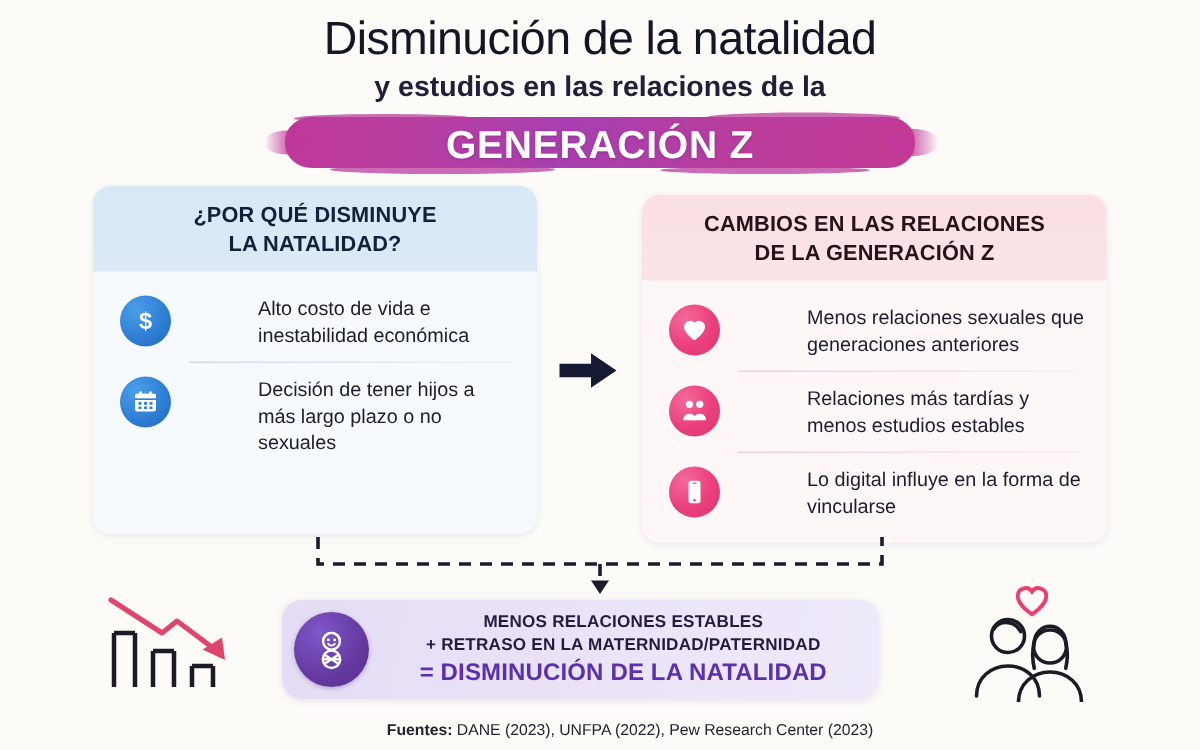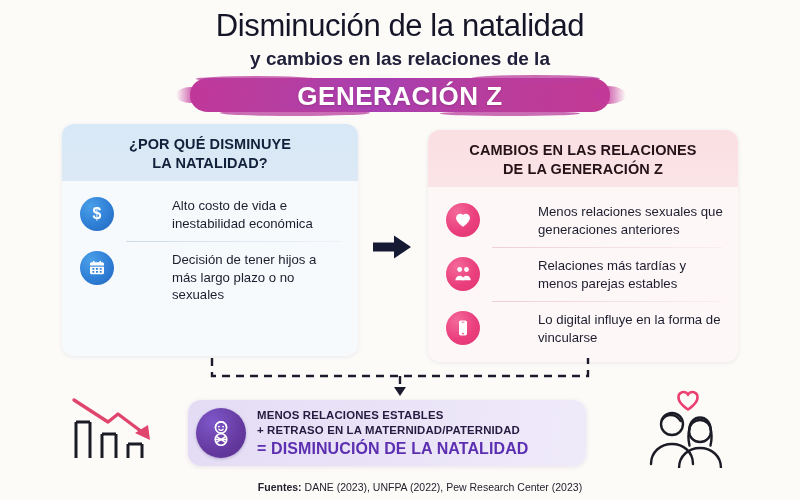--- a/index.html
+++ b/index.html
@@ -108,21 +108,21 @@
     background:linear-gradient(100deg,#e3dcf4 0%,#e9e2f7 40%,#efeafa 100%);
     box-shadow:0 1px 5px rgba(90,70,150,.14);
     display:flex; align-items:center; padding:0 12px 0 8px; gap:11px;
   }
   .summary-badge {
     flex:0 0 auto; width:50px; height:50px; border-radius:50%;
     background:radial-gradient(circle at 34% 28%,#7e57c9 0%,#65399f 60%,#58308f 100%);
     display:flex; align-items:center; justify-content:center;
     box-shadow:0 1px 3px rgba(70,40,120,.3);
   }
-  .summary-text { flex:1; text-align:left; }
+  .summary-text { flex:1; text-align:center; }
   .summary-line {
     font-size:11.4px; font-weight:bold; color:#251a3f; line-height:1.34;
     letter-spacing:0.15px;
   }
   .summary-result {
     font-size:16px; font-weight:bold; color:#5b2fb0;
     letter-spacing:0.1px; margin-top:2px;
   }
 
   
@@ -135,21 +135,21 @@
     font-size:10.5px; color:#23232f;
   }
   .sources b { font-weight:bold;margin-left:40px; }
 </style>
 </head>
 <body>
 
 <div id="infographic">
 
   <div class="title-main">Disminución de la natalidad</div>
-  <div class="title-sub">y cambios en las relaciones de la</div>
+  <div class="title-sub">y estudios en las relaciones de la</div>
 
   <div class="brush-wrap">
     <div class="brush-bg"></div>
     <div class="brush-streak" style="left:6px;  top:2px;  width:120px; height:6px;"></div>
     <div class="brush-streak" style="left:280px;top:1px;  width:130px; height:7px;"></div>
     <div class="brush-streak" style="left:30px; top:36px; width:150px; height:6px;"></div>
     <div class="brush-streak" style="left:250px;top:37px; width:140px; height:5px;"></div>
     <div class="brush-label">GENERACIÓN Z</div>
   </div>
 
@@ -218,21 +218,21 @@
 
       <div class="row">
         <div class="badge badge-pink">
           <svg width="20" height="20" viewBox="0 0 24 24" aria-hidden="true">
             <circle cx="8" cy="6.6" r="2.9" fill="#fff"></circle>
             <path d="M2.9 19.4c0-3.1 2.3-5.3 5.1-5.3s5.1 2.2 5.1 5.3z" fill="#fff"></path>
             <circle cx="16.2" cy="6.6" r="2.9" fill="#fff"></circle>
             <path d="M11.1 19.4c0-3.1 2.3-5.3 5.1-5.3s5.1 2.2 5.1 5.3z" fill="#fff"></path>
           </svg>
         </div>
-        <div class="row-text">Relaciones más tardías y menos parejas estables</div>
+        <div class="row-text">Relaciones más tardías y menos estudios estables</div>
       </div>
 
       <div class="row">
         <div class="badge badge-pink">
           <svg width="20" height="20" viewBox="0 0 24 24" aria-hidden="true">
             <rect x="7.2" y="3" width="9.6" height="18" rx="2" fill="#fff"></rect>
             <rect x="10.3" y="4.5" width="3.4" height="0.9" rx="0.45" fill="#ea3f7c"></rect>
             <circle cx="12" cy="18.6" r="1.05" fill="#ea3f7c"></circle>
           </svg>
         </div>

